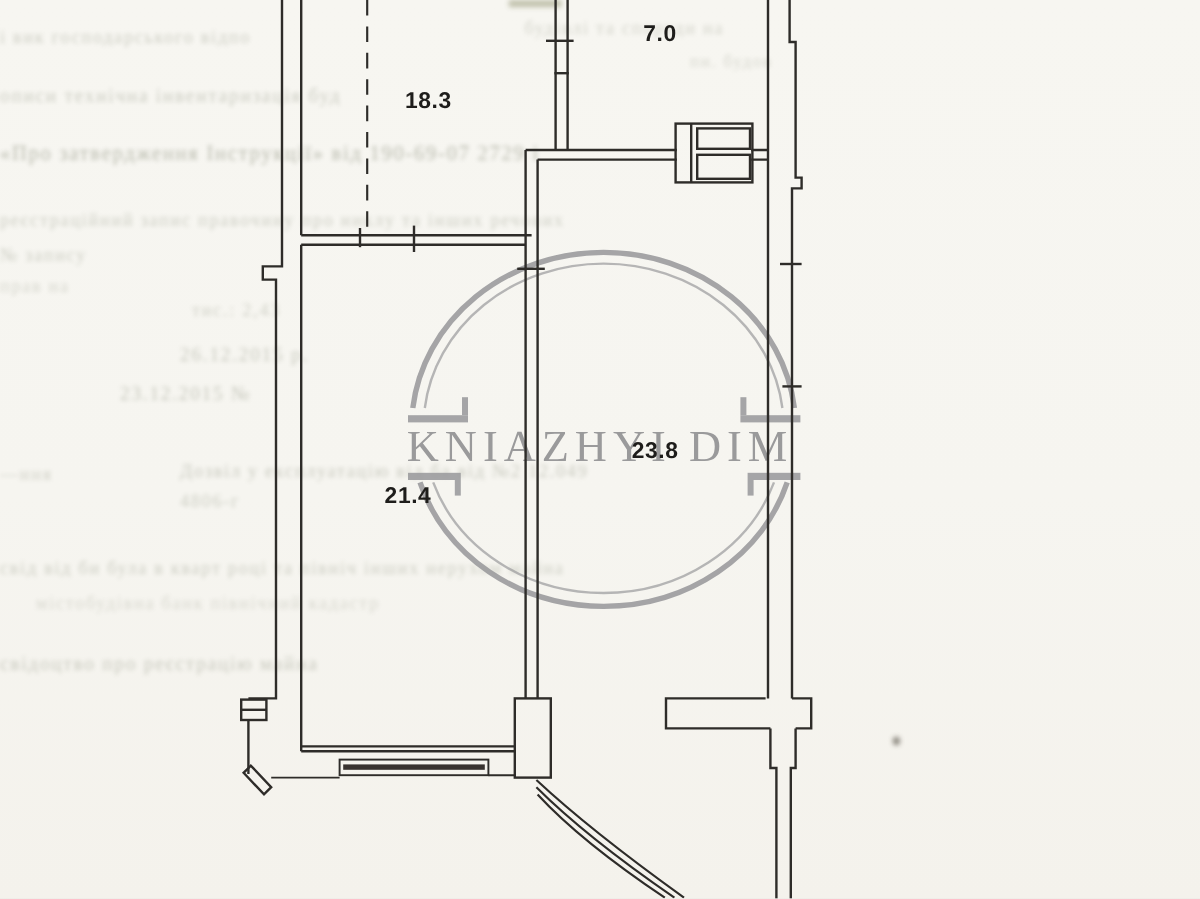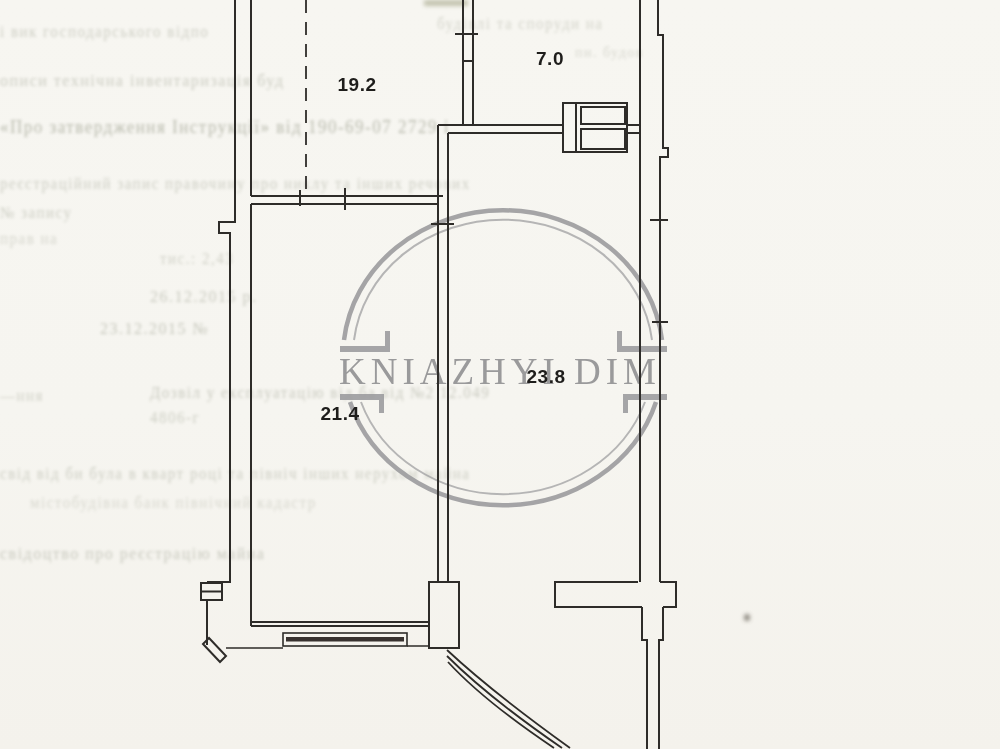--- a/index.html
+++ b/index.html
@@ -118,18 +118,18 @@
       <path d="M660,582 H676 V607 H663"></path>
       <path d="M642,607 V640 H647 V749"></path>
       <path d="M663,607 V640 H659 V749"></path>
 
       <path d="M447,650 Q492,692 570,748" stroke-width="1.8"></path>
       <path d="M447,656 Q488,697 562,748" stroke-width="1.8"></path>
       <path d="M448,662 Q484,701 554,748" stroke-width="1.8"></path>
     </g>
   </svg>
 
-  <div class="room-label" style="left:357px;top:85px;">19.2</div>
-  <div class="room-label" style="left:550px;top:59px;text-align:center;">7.0</div>
+  <div class="room-label" style="left:357px;top:85px;">18.3</div>
+  <div class="room-label" style="left:550px;top:29px;text-align:center;">7.0</div>
   <div class="room-label" style="left:546px;top:377px;">23.8</div>
   <div class="room-label" style="left:340px;top:414px;">21.4</div>
 
 </div>
 
 </body></html>

